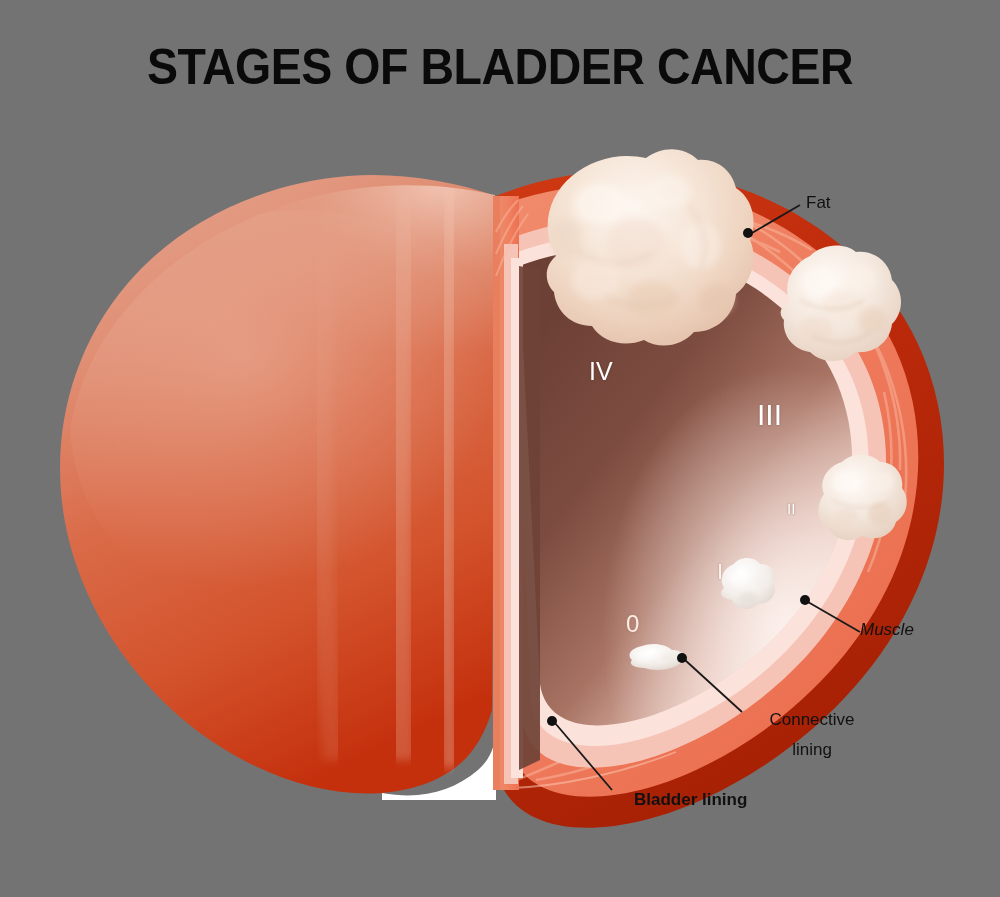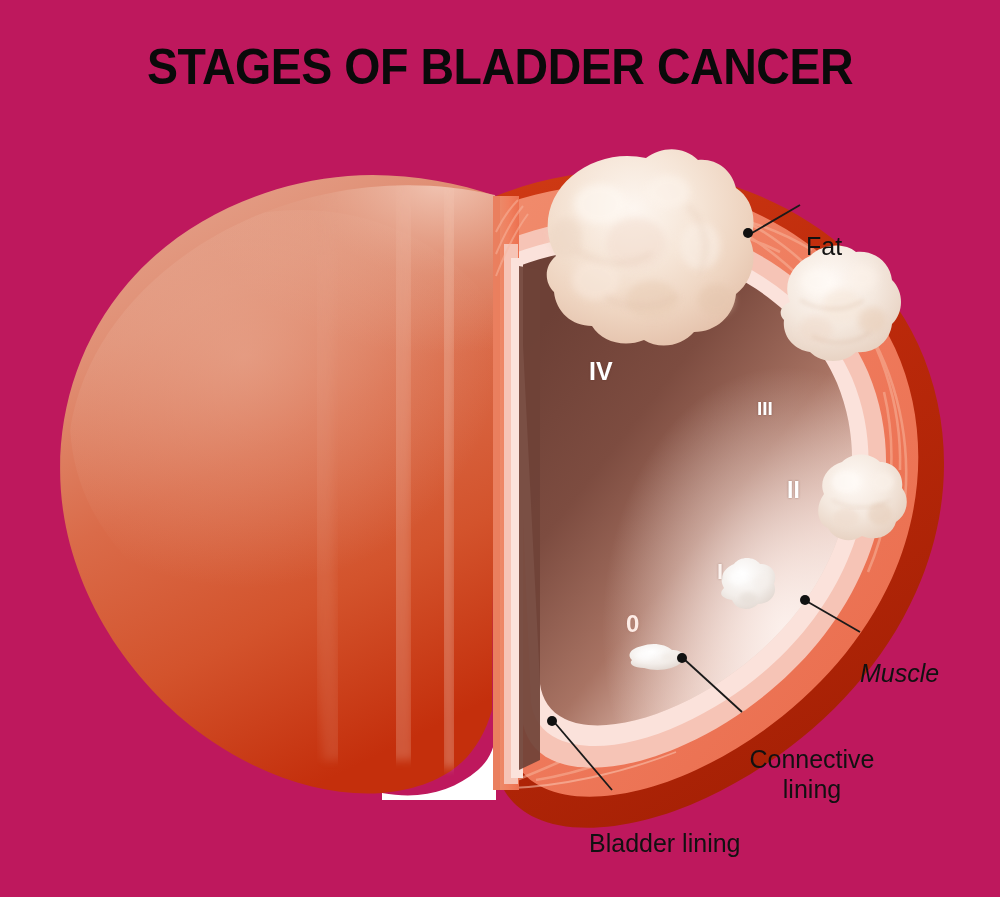--- a/index.html
+++ b/index.html
@@ -8,21 +8,21 @@
     padding: 0;
     background: #ffffff;
   }
   body {
     font-family: "Liberation Sans", sans-serif;
   }
   #page {
     position: relative;
     width: 1000px;
     height: 897px;
-    background: #be185d;
+    background: #737373;
     overflow: hidden;
   }
   #title {
     position: absolute;
     left: 0;
     top: 38px;
     width: 1000px;
     text-align: center;
     font-family: "Liberation Sans", sans-serif;
     font-weight: bold;
@@ -36,40 +36,39 @@
   #figure {
     position: absolute;
     left: 0;
     top: 0;
     width: 1000px;
     height: 897px;
   }
   .lbl {
     position: absolute;
     font-family: "Liberation Sans", sans-serif;
-    font-size: 25px;
+    font-size: 17px;
     color: #111111;
     white-space: nowrap;
-    margin-top: 39px;
   }
   .lbl-2l { line-height: 30px; }
   #lbl-fat      { left: 806px; top: 193px; }
   #lbl-muscle   { left: 860px; top: 620px; font-style: italic; }
   #lbl-conn     { left: 742px; top: 705px; width: 140px; text-align: center; white-space: normal; }
-  #lbl-lining   { left: 589px; top: 790px; }
+  #lbl-lining   { left: 634px; top: 790px; font-weight: bold; }
   .stage {
     position: absolute;
     font-family: "Liberation Sans", sans-serif;
-    font-weight: bold;
+    font-weight: normal;
     color: #ffffff;
     text-shadow: 0 0 2px rgba(90,50,40,0.55);
   }
   #stage-iv  { left: 589px; top: 357px; font-size: 25px; }
-  #stage-iii { left: 757px; top: 398px; font-size: 19px; }
-  #stage-ii  { left: 787px; top: 477px; font-size: 23px; }
+  #stage-iii { left: 757px; top: 398px; font-size: 30px; }
+  #stage-ii  { left: 787px; top: 500px; font-size: 15px; }
   #stage-i   { left: 717px; top: 559px; font-size: 22px; color:#fdf3ef; text-shadow:0 0 2px rgba(120,80,70,.5); }
   #stage-0   { left: 626px; top: 610px; font-size: 24px; color:#fdece6; text-shadow:0 0 3px rgba(170,110,95,.55); }
 </style>
 </head>
 <body>
 
 <div id="page">
 
   <div id="title">STAGES OF BLADDER CANCER</div>
 

